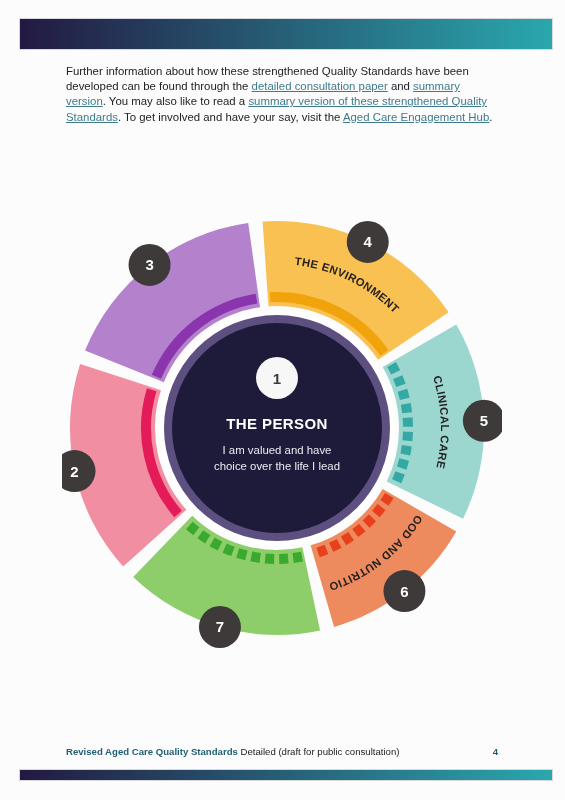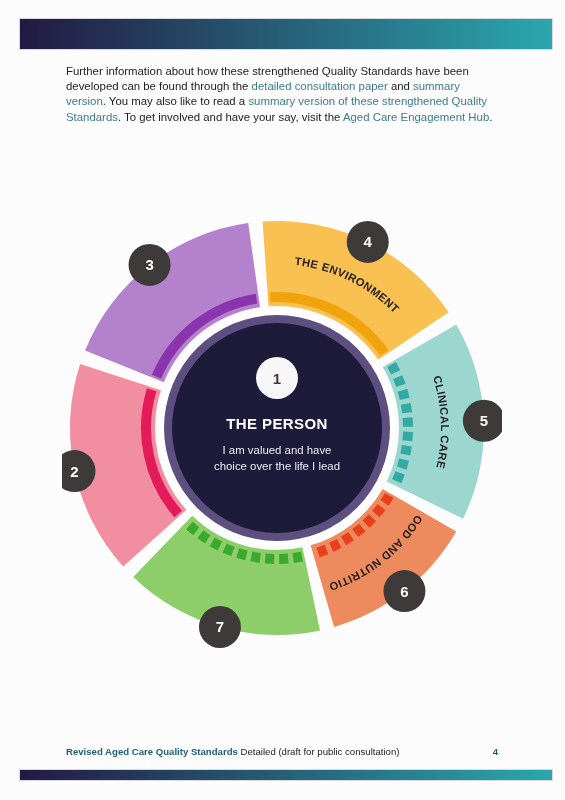--- a/index.html
+++ b/index.html
@@ -42,20 +42,21 @@
     font-size: 11.4px;
     line-height: 15.2px;
     color: #222226;
   }
   .body-copy p {
     margin: 0 0 10px 0;
     text-align: left;
   }
   .lnk {
     color: #3d7b8c;
+    text-decoration: underline;
     cursor: pointer;
   }
   .diagram-wrap {
     position: absolute;
     left: 62px;
     top: 202px;
     width: 440px;
     height: 448px;
   }
   .diagram-wrap svg {

